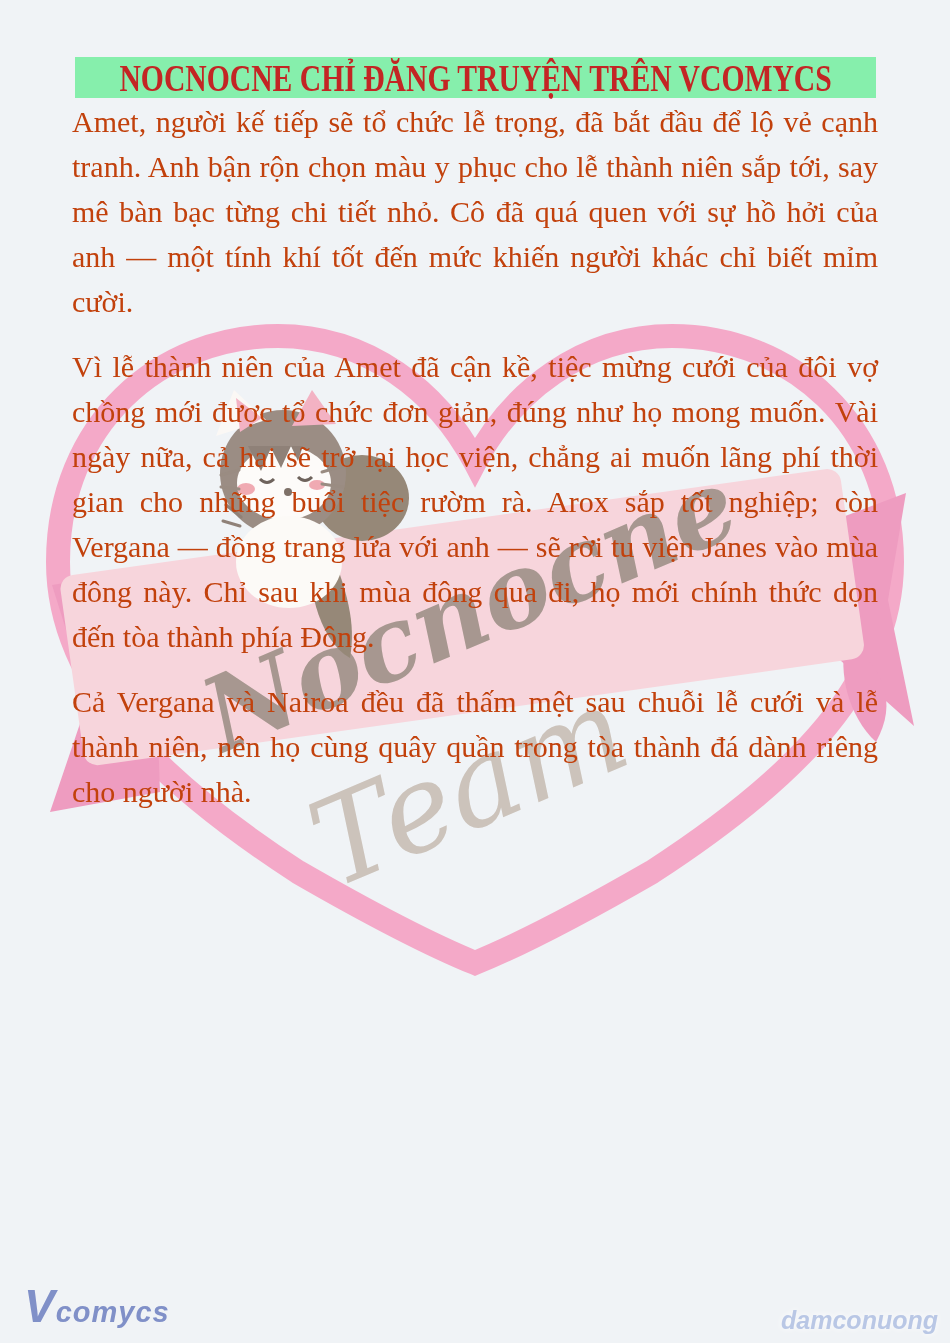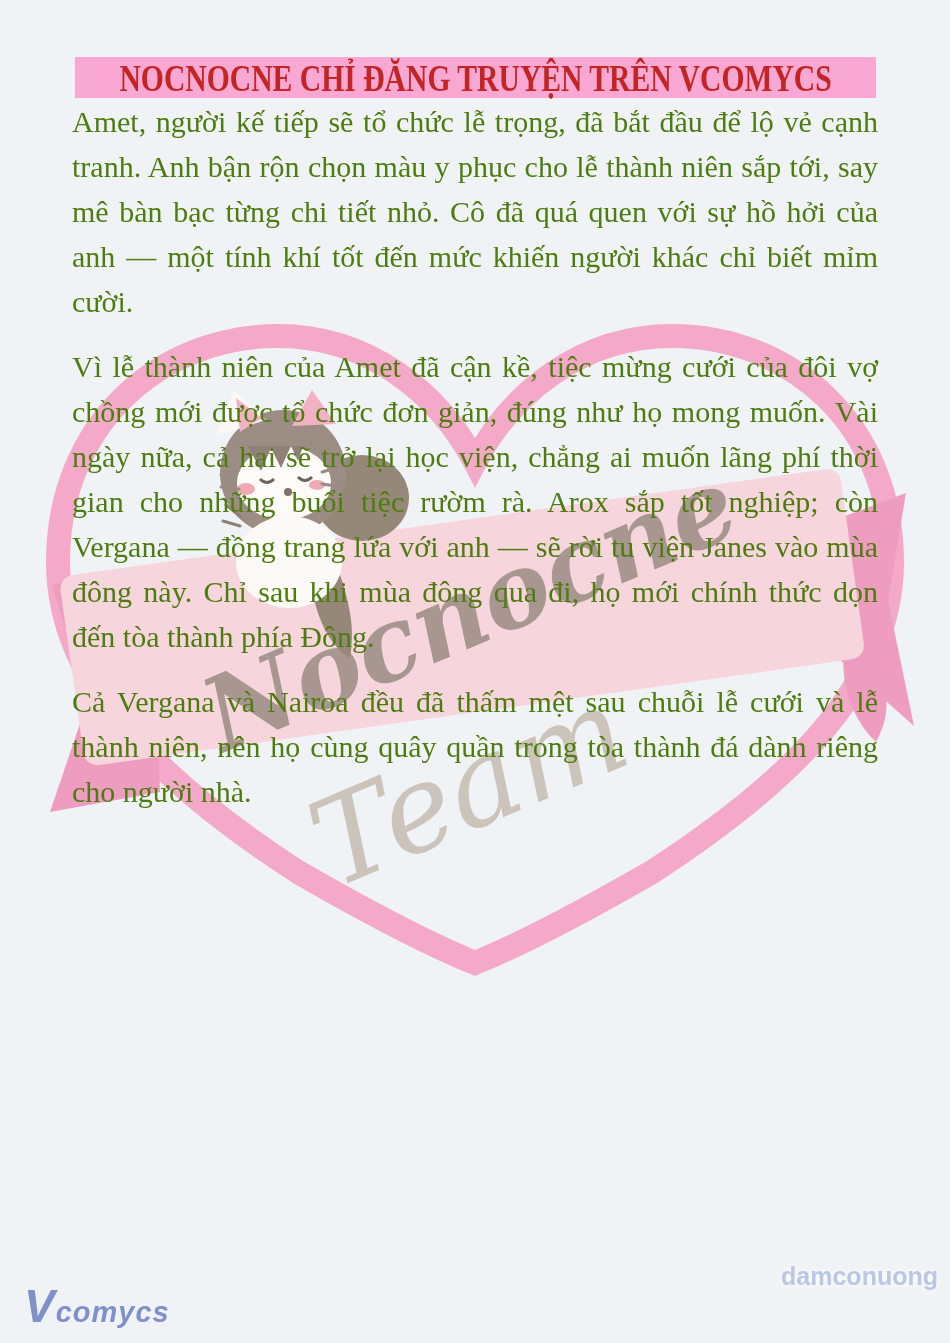--- a/index.html
+++ b/index.html
@@ -17,64 +17,65 @@
     font-family:"DejaVu Serif","Liberation Serif",serif;
     font-style:italic;font-weight:bold;
   }
   .wm-team-word{
     font-family:"DejaVu Serif","Liberation Serif",serif;
     font-style:italic;
   }
   
   .banner{
     position:absolute;left:75px;top:57px;width:801px;height:41px;
-    background:#f9a8d4;
+    background:#86efac;
     display:flex;align-items:center;justify-content:center;
     z-index:2;
   }
   .banner-text{
     display:inline-block;
     white-space:nowrap;
     font-family:"Liberation Serif","DejaVu Serif",serif;
     font-weight:bold;
     font-size:38px;
     line-height:38px;
     color:#c32524;
     transform:scaleX(0.78);
     transform-origin:center;
   }
   
   .story{
     position:absolute;left:72px;top:99px;width:806px;
     z-index:1;
-    color:#4d7c0f;
+    color:#c2410c;
     font-size:30px;
     line-height:45px;
     text-align:justify;
   }
   .story p{margin:0 0 20px 0;}
   
   .logo{
     position:absolute;left:16px;top:1282px;z-index:2;
     font-family:"Liberation Sans","DejaVu Sans",sans-serif;
     font-style:italic;font-weight:bold;
     font-size:29px;line-height:48px;
     letter-spacing:1px;
     color:#8090c8;
     display:inline-block;
     margin-left:8px;
   }
   .logo::first-letter{font-size:46px;}
   .credit{
-    position:absolute;right:12px;top:1262px;z-index:2;
+    position:absolute;right:12px;top:1306px;z-index:2;
     font-family:"Liberation Sans","DejaVu Sans",sans-serif;
     font-weight:bold;
     font-size:25px;
     color:#b9c7e5;
     text-shadow:0 0 6px #ffffff;
+    font-style:italic;
   }
 </style>
 </head>
 <body>
 
 <div class="page">
 
   <svg class="wm" viewBox="0 0 950 1343" width="950" height="1343" aria-hidden="true">
 
     <path d="M475,462

